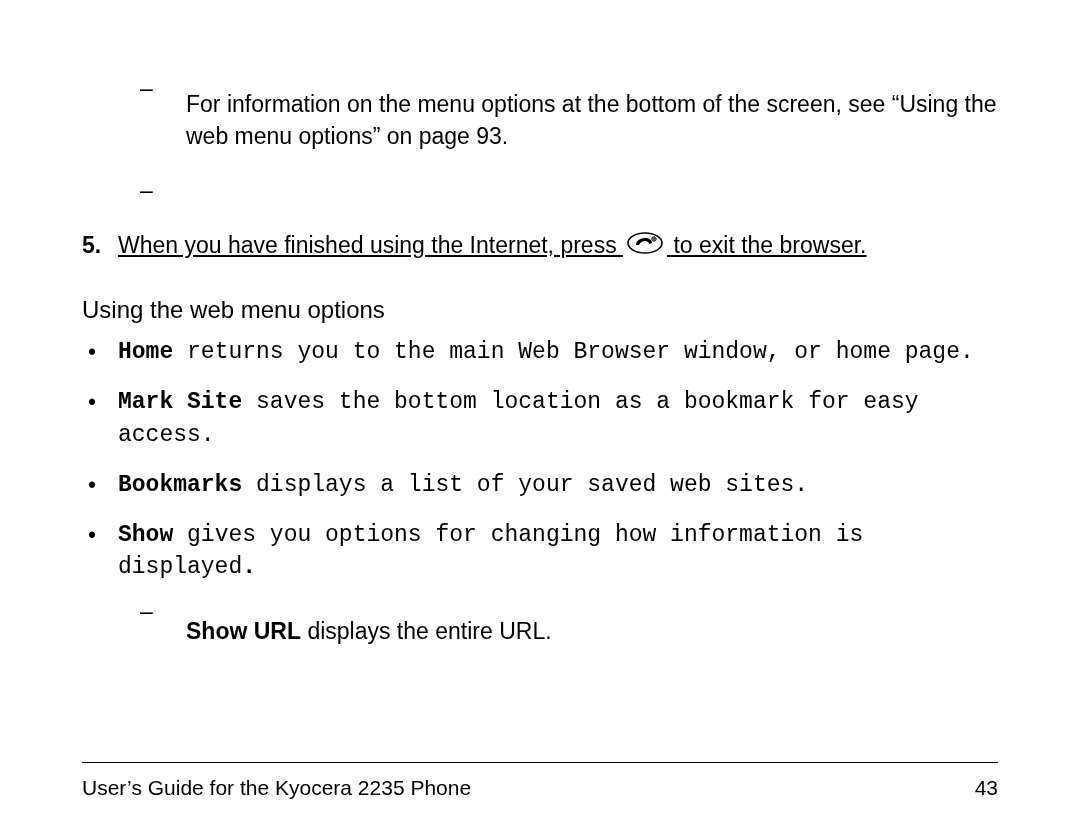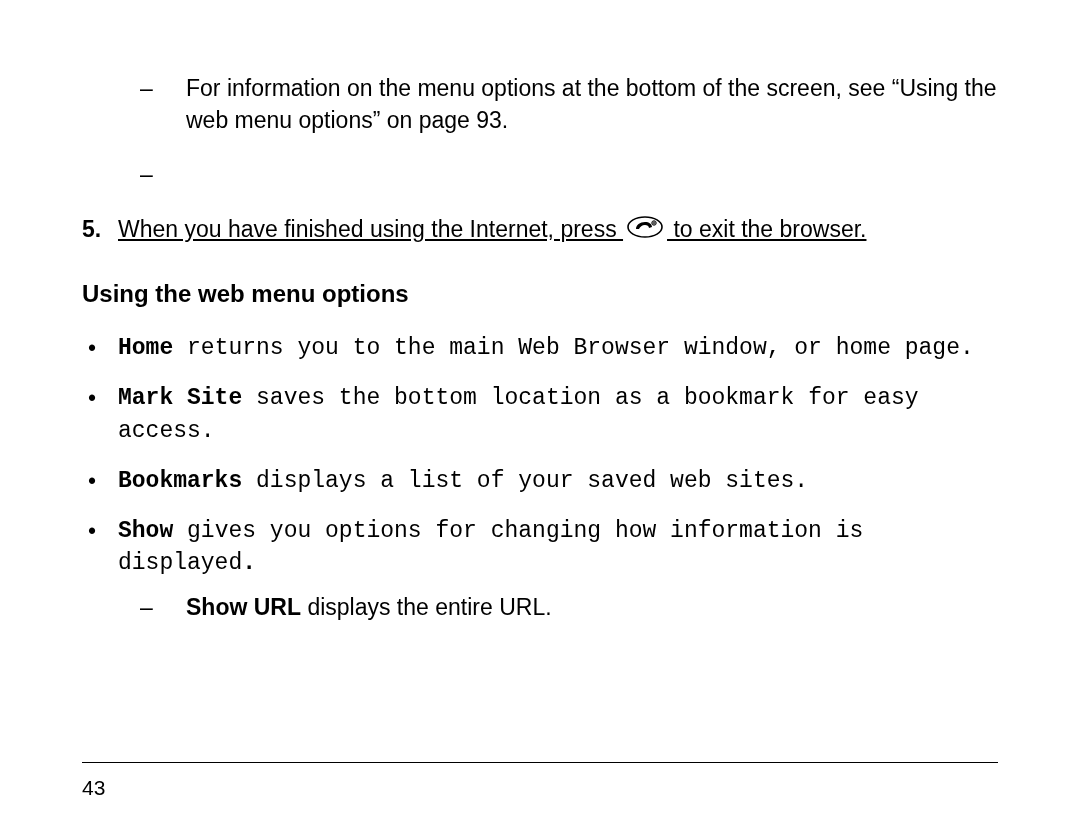--- a/index.html
+++ b/index.html
@@ -25,44 +25,45 @@
       display: flex;
       margin-bottom: 22px;
       padding-left: 58px;
     }
     .dash-marker {
       width: 46px;
       flex-shrink: 0;
     }
     .dash-text {
       flex: 1;
+      margin-top: 16px;
     }
     .step-item {
       display: flex;
       margin-bottom: 30px;
     }
     .step-num {
       width: 36px;
       flex-shrink: 0;
       font-weight: bold;
     }
     .step-text {
       flex: 1;
       text-decoration: underline;
     }
     .icon-endcall {
       display: inline-block;
       vertical-align: middle;
       margin: 0 4px;
     }
     .section-heading {
-      font-weight: bold;
+      font-weight: normal;
       font-size: 24px;
       margin-top: 14px;
-      margin-bottom: 22px;
+      margin-bottom: 10px;
     }
     .intro-line {
       margin-bottom: 20px;
     }
     .bullet-item {
       display: flex;
       margin-bottom: 18px;
       padding-left: 6px;
     }
     .bullet-marker {
@@ -77,20 +78,21 @@
       display: flex;
       margin-top: 12px;
       padding-left: 58px;
     }
     .sub-dash-marker {
       width: 46px;
       flex-shrink: 0;
     }
     .sub-dash-text {
       flex: 1;
+      margin-top: 20px;
     }
     .bold {
       font-weight: bold;
     }
     .footer {
       position: absolute;
       bottom: 32px;
       left: 82px;
       right: 82px;
       border-top: 1px solid #000;
@@ -161,14 +163,15 @@
   <div class="sub-dash-item">
     <div class="sub-dash-marker">–</div>
     <div class="sub-dash-text">
       <span class="bold">Show URL</span><span> displays the entire URL.</span>
     </div>
   </div>
 
 </div>
 
 <div class="footer">
+  <div>User’s Guide for the Kyocera 2235 Phone</div>
   <div>43</div>
 </div>
 
 </body></html>

